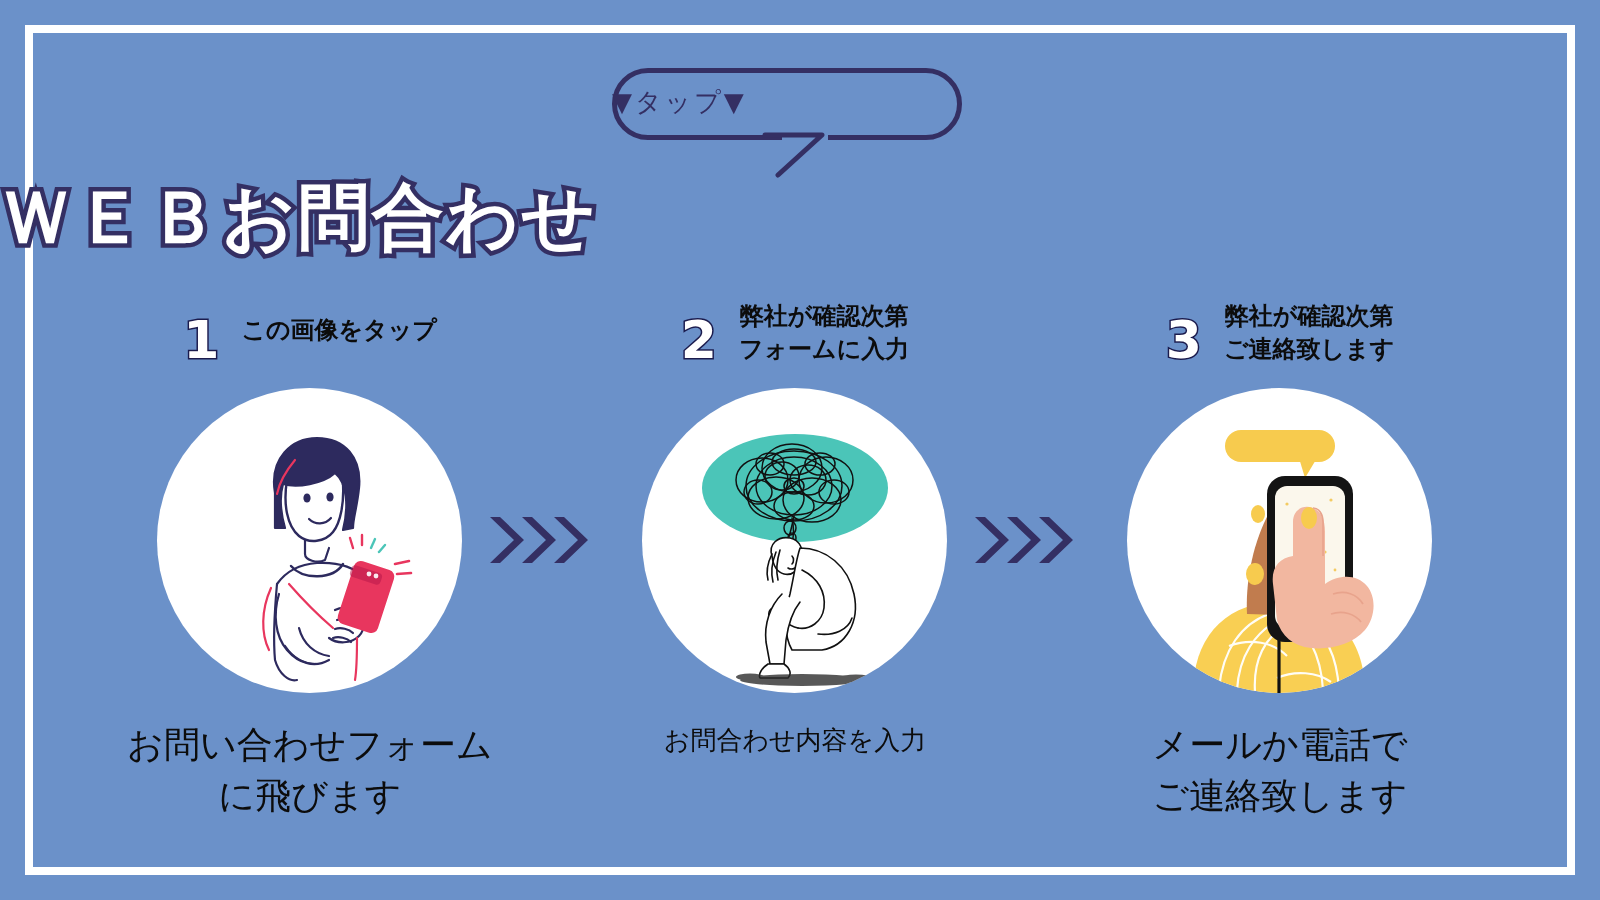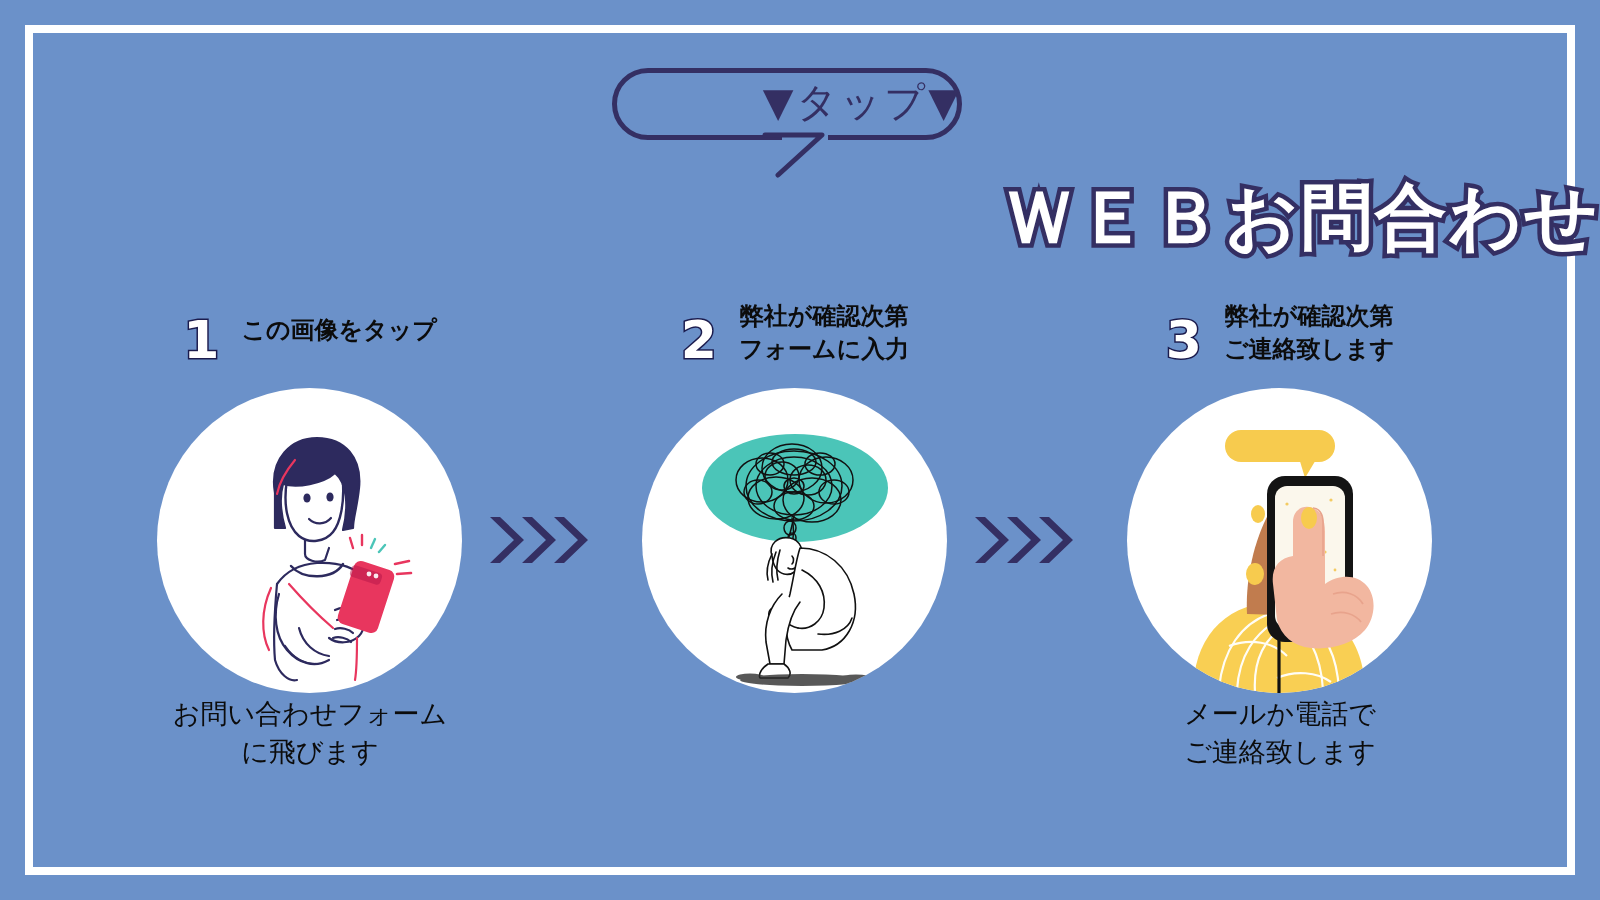--- a/index.html
+++ b/index.html
@@ -69,35 +69,35 @@
     width: 90px;
     height: 48px;
   }
   #tap-bubble-text {
     position: absolute;
     left: 0;
     top: 0;
     width: 350px;
     height: 72px;
     line-height: 68px;
-    text-align: right;
-    font-size: 40px;
+    text-align: left;
+    font-size: 26px;
     letter-spacing: 3px;
     color: #342f63;
     font-family: "DejaVu Sans", "Liberation Sans", sans-serif;
     white-space: nowrap;
   }
 
   
   #main-title {
     position: absolute;
     left: 0;
     top: 176px;
     width: 1600px;
-    text-align: right;
+    text-align: left;
     font-size: 72px;
     font-weight: bold;
     letter-spacing: 2px;
     color: #ffffff;
     -webkit-text-stroke: 9px #342f63;
     paint-order: stroke fill;
     font-family: "DejaVu Sans", "Liberation Sans", sans-serif;
     white-space: nowrap;
     line-height: 1.15;
   }
@@ -154,25 +154,25 @@
     height: 305px;
     border-radius: 50%;
     background: #ffffff;
     overflow: hidden;
   }
   .circle svg { display: block; }
 
   
   .step-caption {
     position: absolute;
-    top: 403px;
+    top: 427px;
     left: 0;
     width: 430px;
     text-align: center;
-    font-size: 27px;
+    font-size: 36px;
     color: #0c0c0c;
     line-height: 1.42;
     font-family: "DejaVu Sans", "Liberation Sans", sans-serif;
     white-space: pre-line;
   }
   #caption-2 { font-size: 26px; top: 430px; }
 
   
   .arrows {
     position: absolute;
@@ -340,20 +340,21 @@
         </g>
 
         <g fill="#2a2a2a" opacity="0.78">
           <ellipse cx="160" cy="292" rx="62" ry="6"></ellipse>
           <ellipse cx="108" cy="289" rx="14" ry="3.5"></ellipse>
           <ellipse cx="214" cy="290" rx="16" ry="3.5"></ellipse>
         </g>
       </svg>
     </div>
 
+    <div class="step-caption" id="caption-2">お問合わせ内容を入力</div>
   </div>
 
   <svg class="arrows" id="arrows-2" viewBox="0 0 110 70">
     <g fill="#342f63">
       <polygon points="2,12 12,12 36,35 12,58 2,58 26,35"></polygon>
       <polygon points="34,12 44,12 68,35 44,58 34,58 58,35"></polygon>
       <polygon points="66,12 76,12 100,35 76,58 66,58 90,35"></polygon>
     </g>
   </svg>
 

